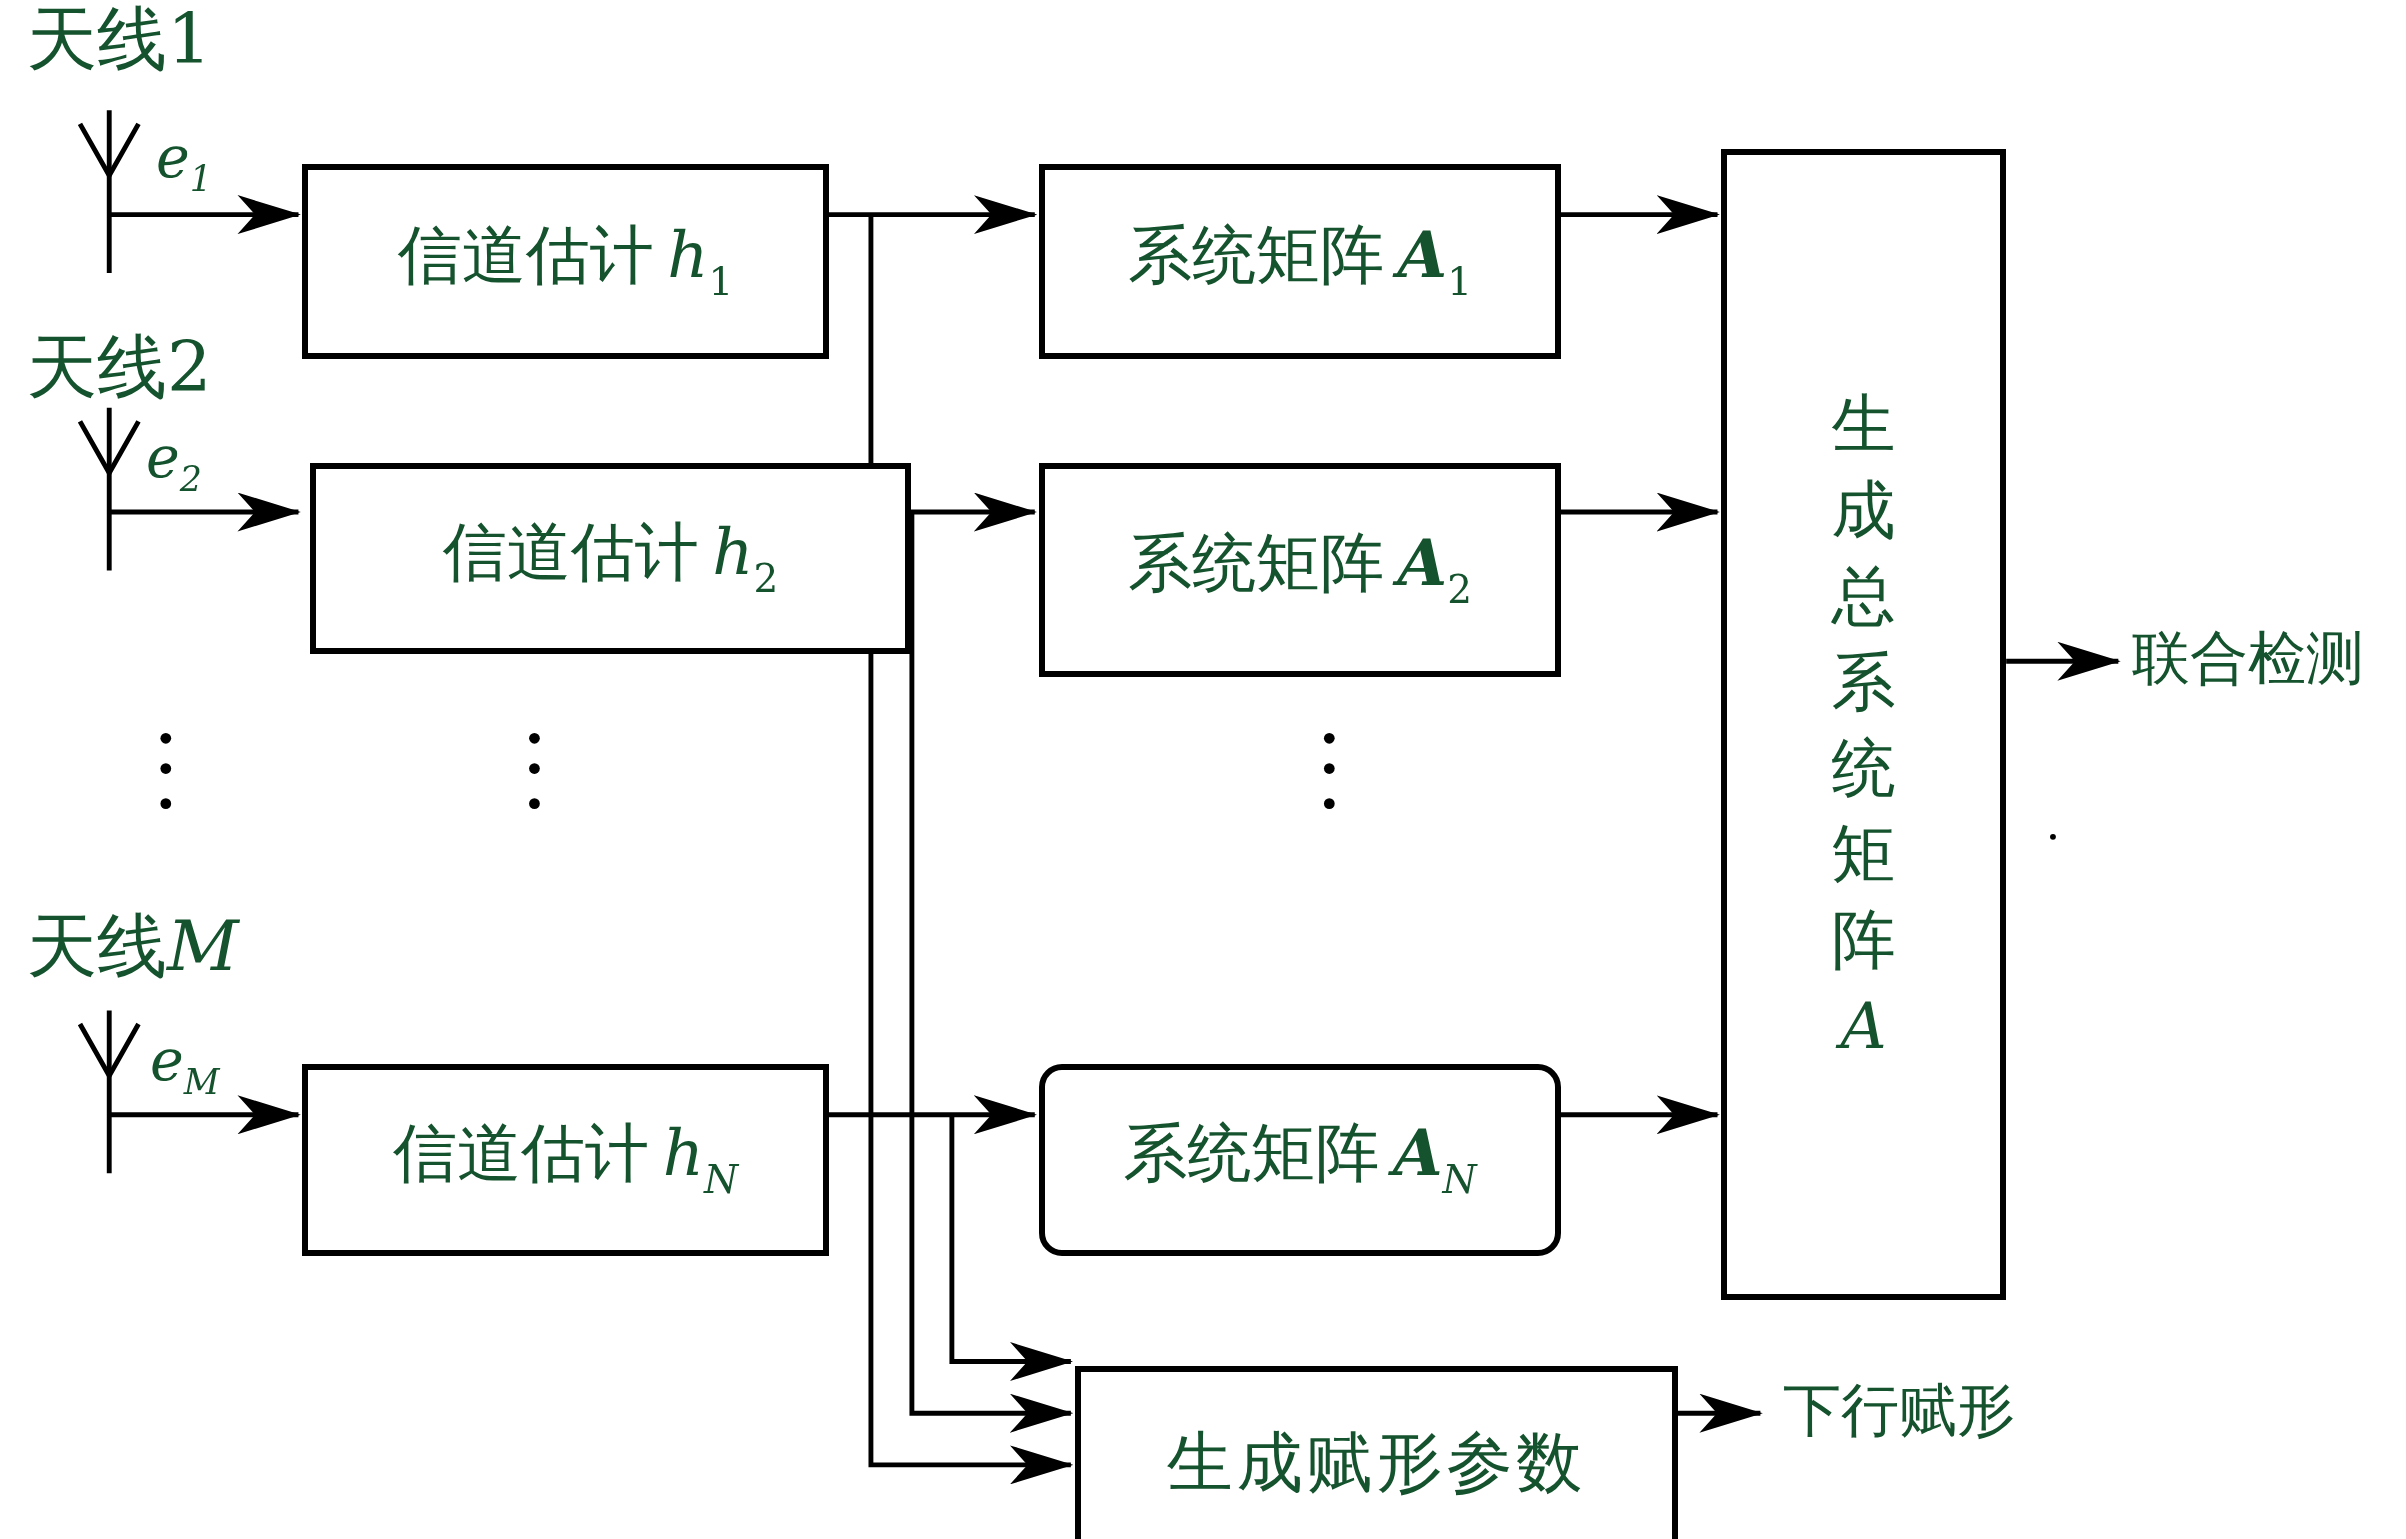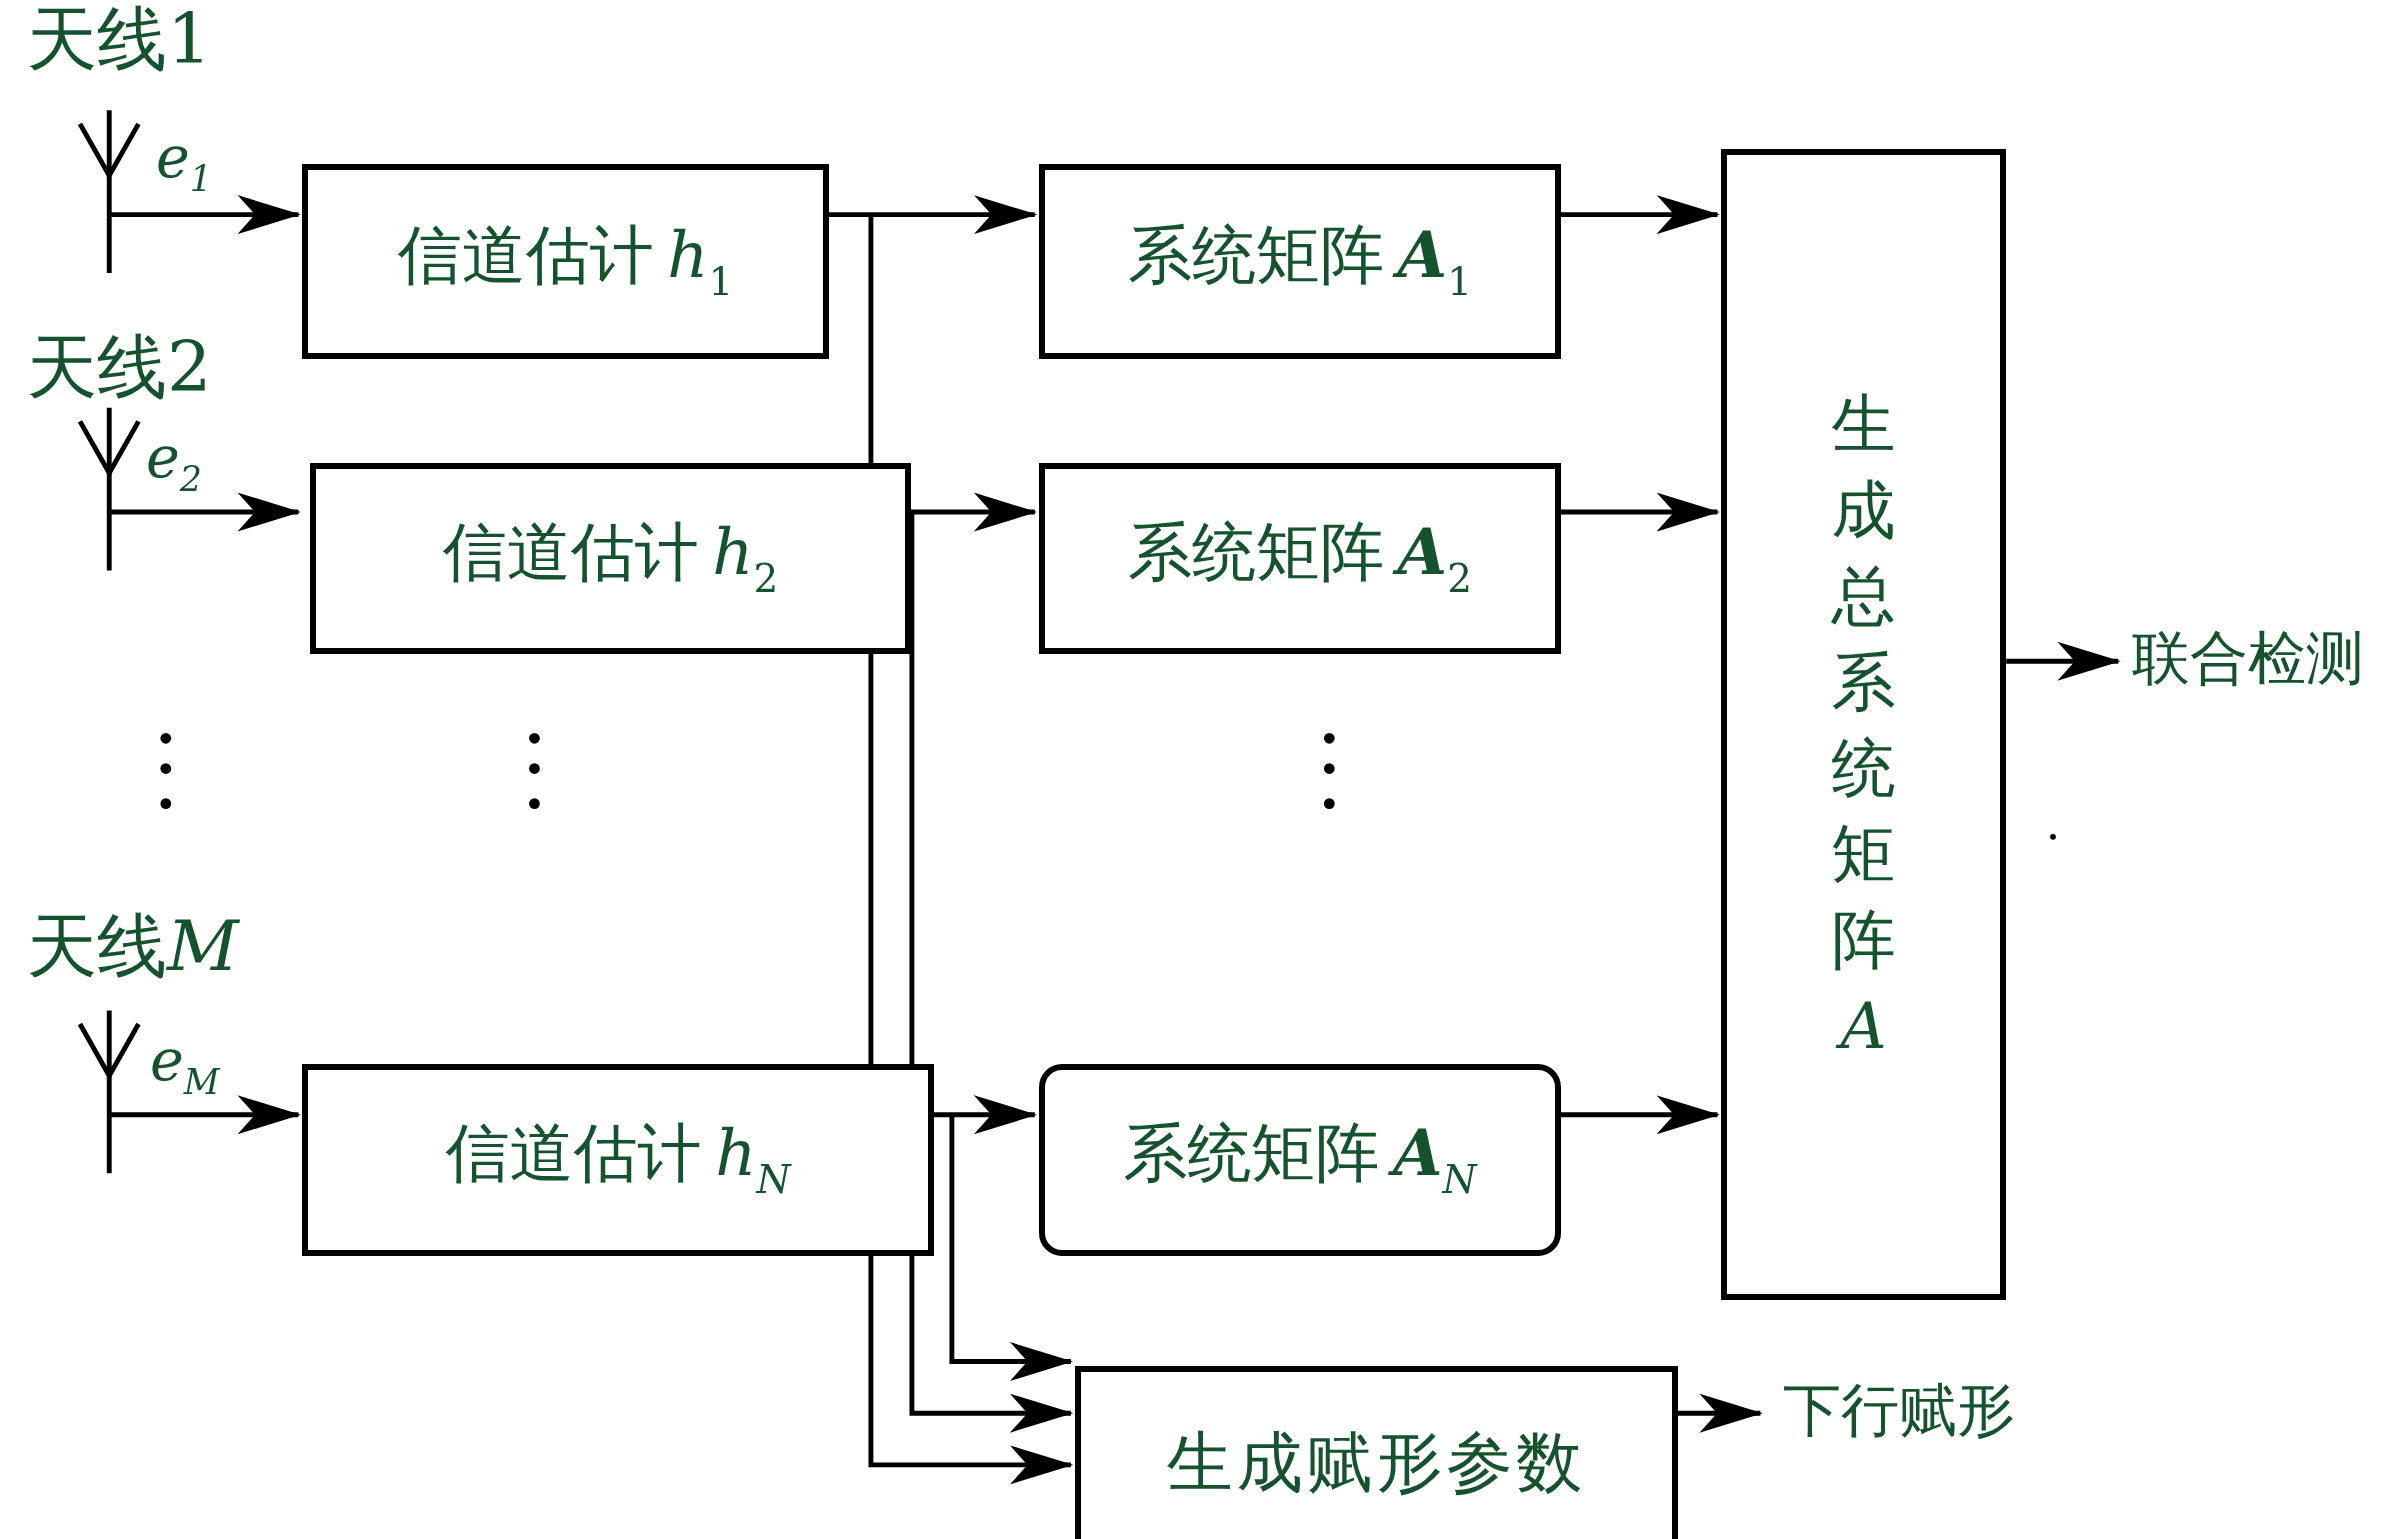--- a/index.html
+++ b/index.html
@@ -116,28 +116,28 @@
   <div class="siglabel" style="left:156px;top:129px;"><span>e</span><sub>1</sub><sub class="subvar"></sub></div>
   <div class="siglabel" style="left:146px;top:429px;"><span>e</span><sub>2</sub><sub class="subvar"></sub></div>
   <div class="siglabel" style="left:150px;top:1032px;"><span>e</span><sub></sub><sub class="subvar">M</sub></div>
 
   <div class="box" style="left:302px;top:117px;width:527px;height:195px;">
     <span class="lbl"><span>信道估计</span><span class="var">h</span><sub>1</sub><sub class="subvar"></sub></span>
   </div>
   <div class="box" style="left:310px;top:416px;width:601px;height:191px;">
     <span class="lbl"><span>信道估计</span><span class="var">h</span><sub>2</sub><sub class="subvar"></sub></span>
   </div>
-  <div class="box" style="left:302px;top:1017px;width:632px;height:192px;">
+  <div class="box" style="left:302px;top:1017px;width:527px;height:192px;">
     <span class="lbl"><span>信道估计</span><span class="var">h</span><sub></sub><sub class="subvar">N</sub></span>
   </div>
 
   <div class="box" style="left:1039px;top:117px;width:522px;height:195px;">
     <span class="lbl"><span>系统矩阵</span><span class="var boldvar">A</span><sub>1</sub><sub class="subvar"></sub></span>
   </div>
-  <div class="box" style="left:1039px;top:416px;width:522px;height:191px;">
+  <div class="box" style="left:1039px;top:416px;width:522px;height:214px;">
     <span class="lbl"><span>系统矩阵</span><span class="var boldvar">A</span><sub>2</sub><sub class="subvar"></sub></span>
   </div>
   <div class="box" style="left:1039px;top:1017px;width:522px;height:192px;border-radius:23px;">
     <span class="lbl"><span>系统矩阵</span><span class="var boldvar">A</span><sub></sub><sub class="subvar">N</sub></span>
   </div>
 
   <div class="box" style="left:1721px;top:102px;width:285px;height:1151px;">
     <div class="vstack">
       <span>生</span>
       <span>成</span>

